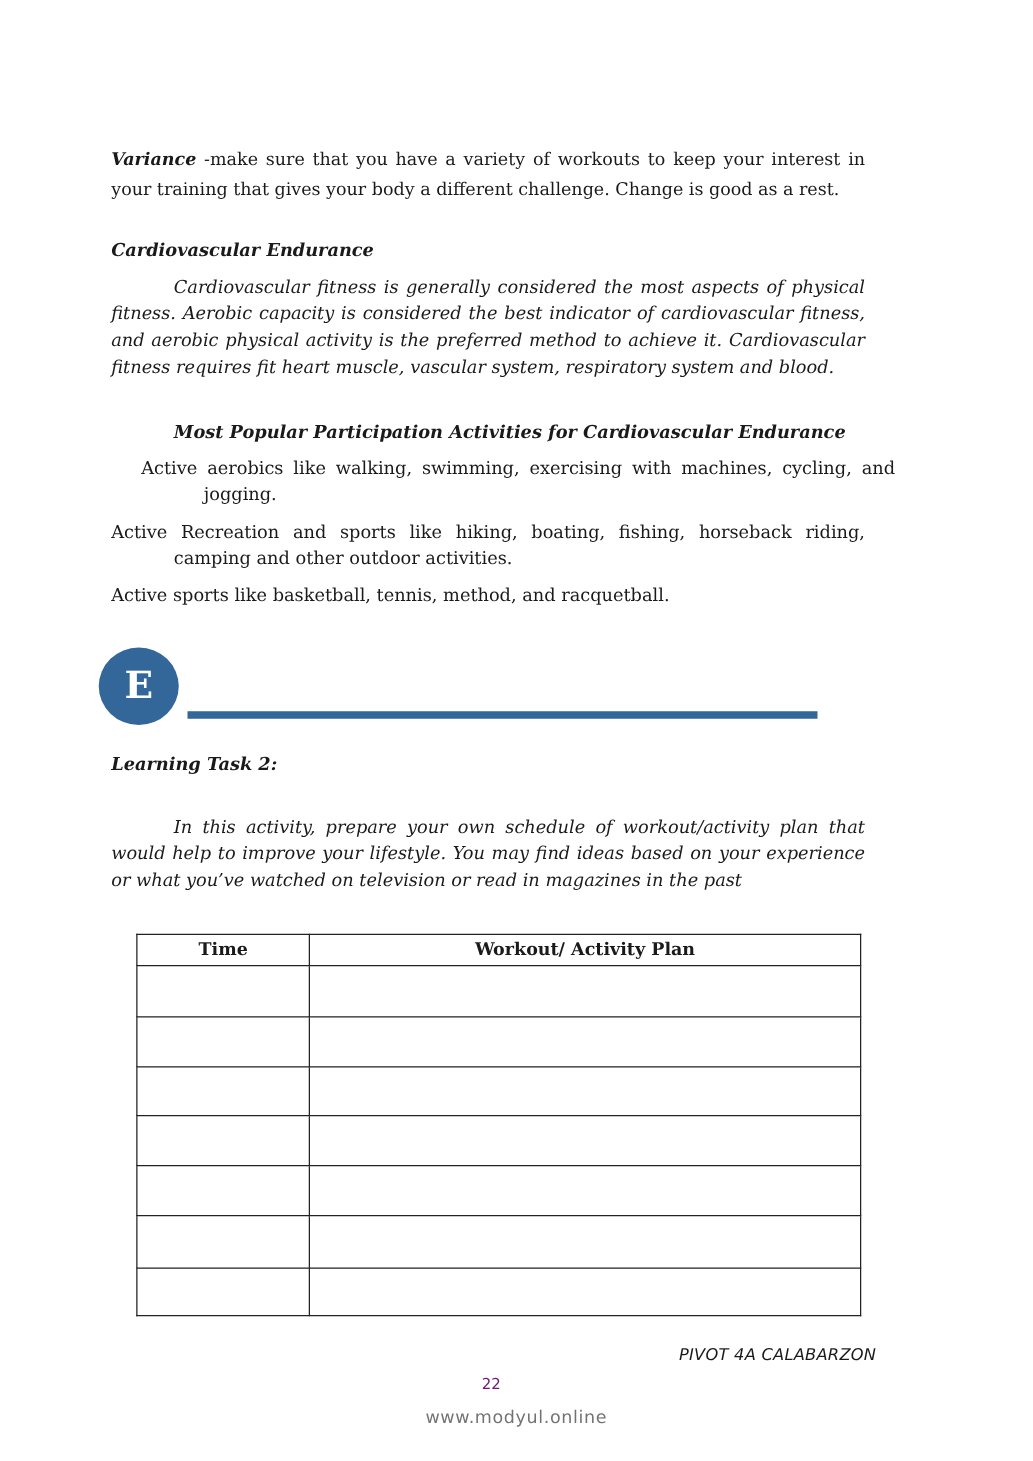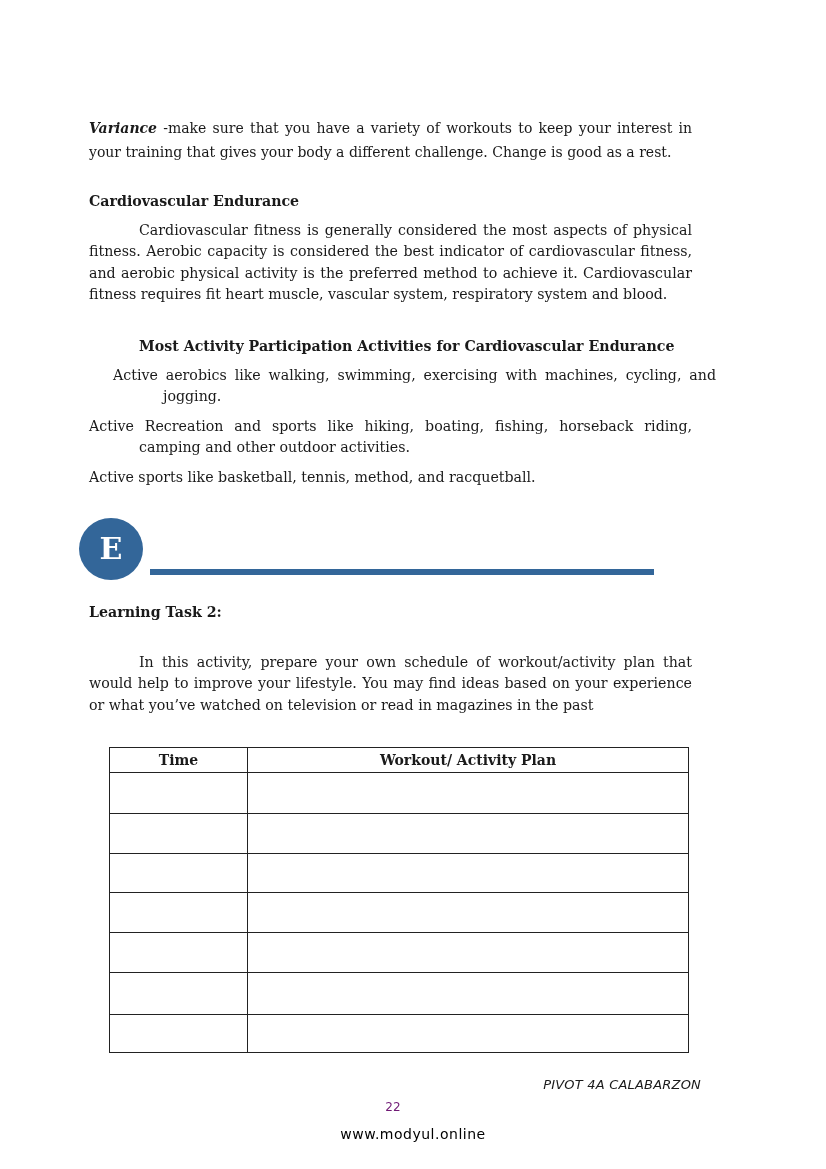--- a/index.html
+++ b/index.html
@@ -1,52 +1,52 @@
 <!DOCTYPE html>
 <html><head>
 <meta charset="utf-8">
 <style>
   html, body { margin:0; padding:0; background:#ffffff; }
   body { width:826px; height:1169px; position:relative; overflow:hidden;
          font-family:"DejaVu Serif", "Liberation Serif", serif; color:#1a1a1a; }
   .para { position:absolute; left:89px; width:603px; text-align:justify; }
   .p-large { font-size:14px; line-height:23.5px;margin-top:12px; }
-  .p-small { font-size:14.2px; line-height:21.3px; }
+  .p-small { font-size:14.2px; line-height:21.3px;font-style:italic; }
   .indent { text-indent:50px; }
   .bold { font-weight:bold; }
   .ital-bold { font-weight:bold; font-style:italic; }
   .hanging { position:absolute; left:89px; width:603px; font-size:14.2px; line-height:21.3px;
              text-align:justify; padding-left:50px; text-indent:-50px; box-sizing:border-box; }
   .circle { position:absolute; left:79px; top:518px; width:64px; height:62px; border-radius:50%;
             background:#336699; color:#fff; font-weight:bold; font-size:30px; text-align:center;
             line-height:62px; font-family:"DejaVu Serif", serif; }
   .rule { position:absolute; left:150px; top:569px; width:504px; height:6px; background:#336699; }
   table.plan { position:absolute; left:109px; top:747px; width:580px; border-collapse:collapse;padding-left:32px; }
   table.plan th, table.plan td { border:1.5px solid #222; padding:0; }
   table.plan th { font-size:14px; font-weight:bold; height:24px; text-align:center; }
   .col-time { width:137px; }
   .footer-brand { position:absolute; right:125px; top:1077px; font-family:"DejaVu Sans", sans-serif;
                   font-style:italic; font-size:13px; color:#1a1a1a; letter-spacing:0.2px; }
   .page-num { position:absolute; left:0; width:786px; top:1100px; text-align:center;
               font-family:"DejaVu Sans", sans-serif; font-size:12px; color:#701a75; }
   .watermark { position:absolute; left:0; width:826px; top:1126px; text-align:center;
-               font-family:"DejaVu Sans", sans-serif; font-size:14px; color:#000000; letter-spacing:0.5px; }
+               font-family:"DejaVu Sans", sans-serif; font-size:14px; color:#737373; letter-spacing:0.5px; }
 </style>
 </head>
 <body>
 
 <div class="para p-large" style="top:105px;">
   <span class="ital-bold">Variance</span><span> -make sure that you have a variety of workouts to keep your interest in your training that gives your body a different challenge. Change is good as a rest.</span>
 </div>
 
 <div class="para p-small bold" style="top:191px;">Cardiovascular Endurance</div>
 
 <div class="para p-small indent" style="top:220px;">Cardiovascular fitness is generally considered the most aspects of physical fitness. Aerobic capacity is considered the best indicator of cardiovascular fitness, and aerobic physical activity is the preferred method to achieve it. Cardiovascular fitness requires fit heart muscle, vascular system, respiratory system and blood.</div>
 
-<div class="para p-small bold" style="top:336px; padding-left:50px; box-sizing:border-box; text-align:left;">Most Activity Participation Activities for Cardiovascular Endurance</div>
+<div class="para p-small bold" style="top:336px; padding-left:50px; box-sizing:border-box; text-align:left;">Most Popular Participation Activities for Cardiovascular Endurance</div>
 
 <div class="hanging" style="top:365px;margin-left:24px;">Active aerobics like walking, swimming, exercising with machines, cycling, and jogging.</div>
 <div class="hanging" style="top:416px;">Active Recreation and sports like hiking, boating, fishing, horseback riding, camping and other outdoor activities.</div>
 <div class="hanging" style="top:467px;">Active sports like basketball, tennis, method, and racquetball.</div>
 
 <div class="circle">E</div>
 <div class="rule"></div>
 
 <div class="para p-small bold" style="top:602px;">Learning Task 2:</div>
 <div class="para p-small indent" style="top:652px;">In this activity, prepare your own schedule of workout/activity plan that would help to improve your lifestyle. You may find ideas based on your experience or what you’ve watched on television or read in magazines in the past</div>

